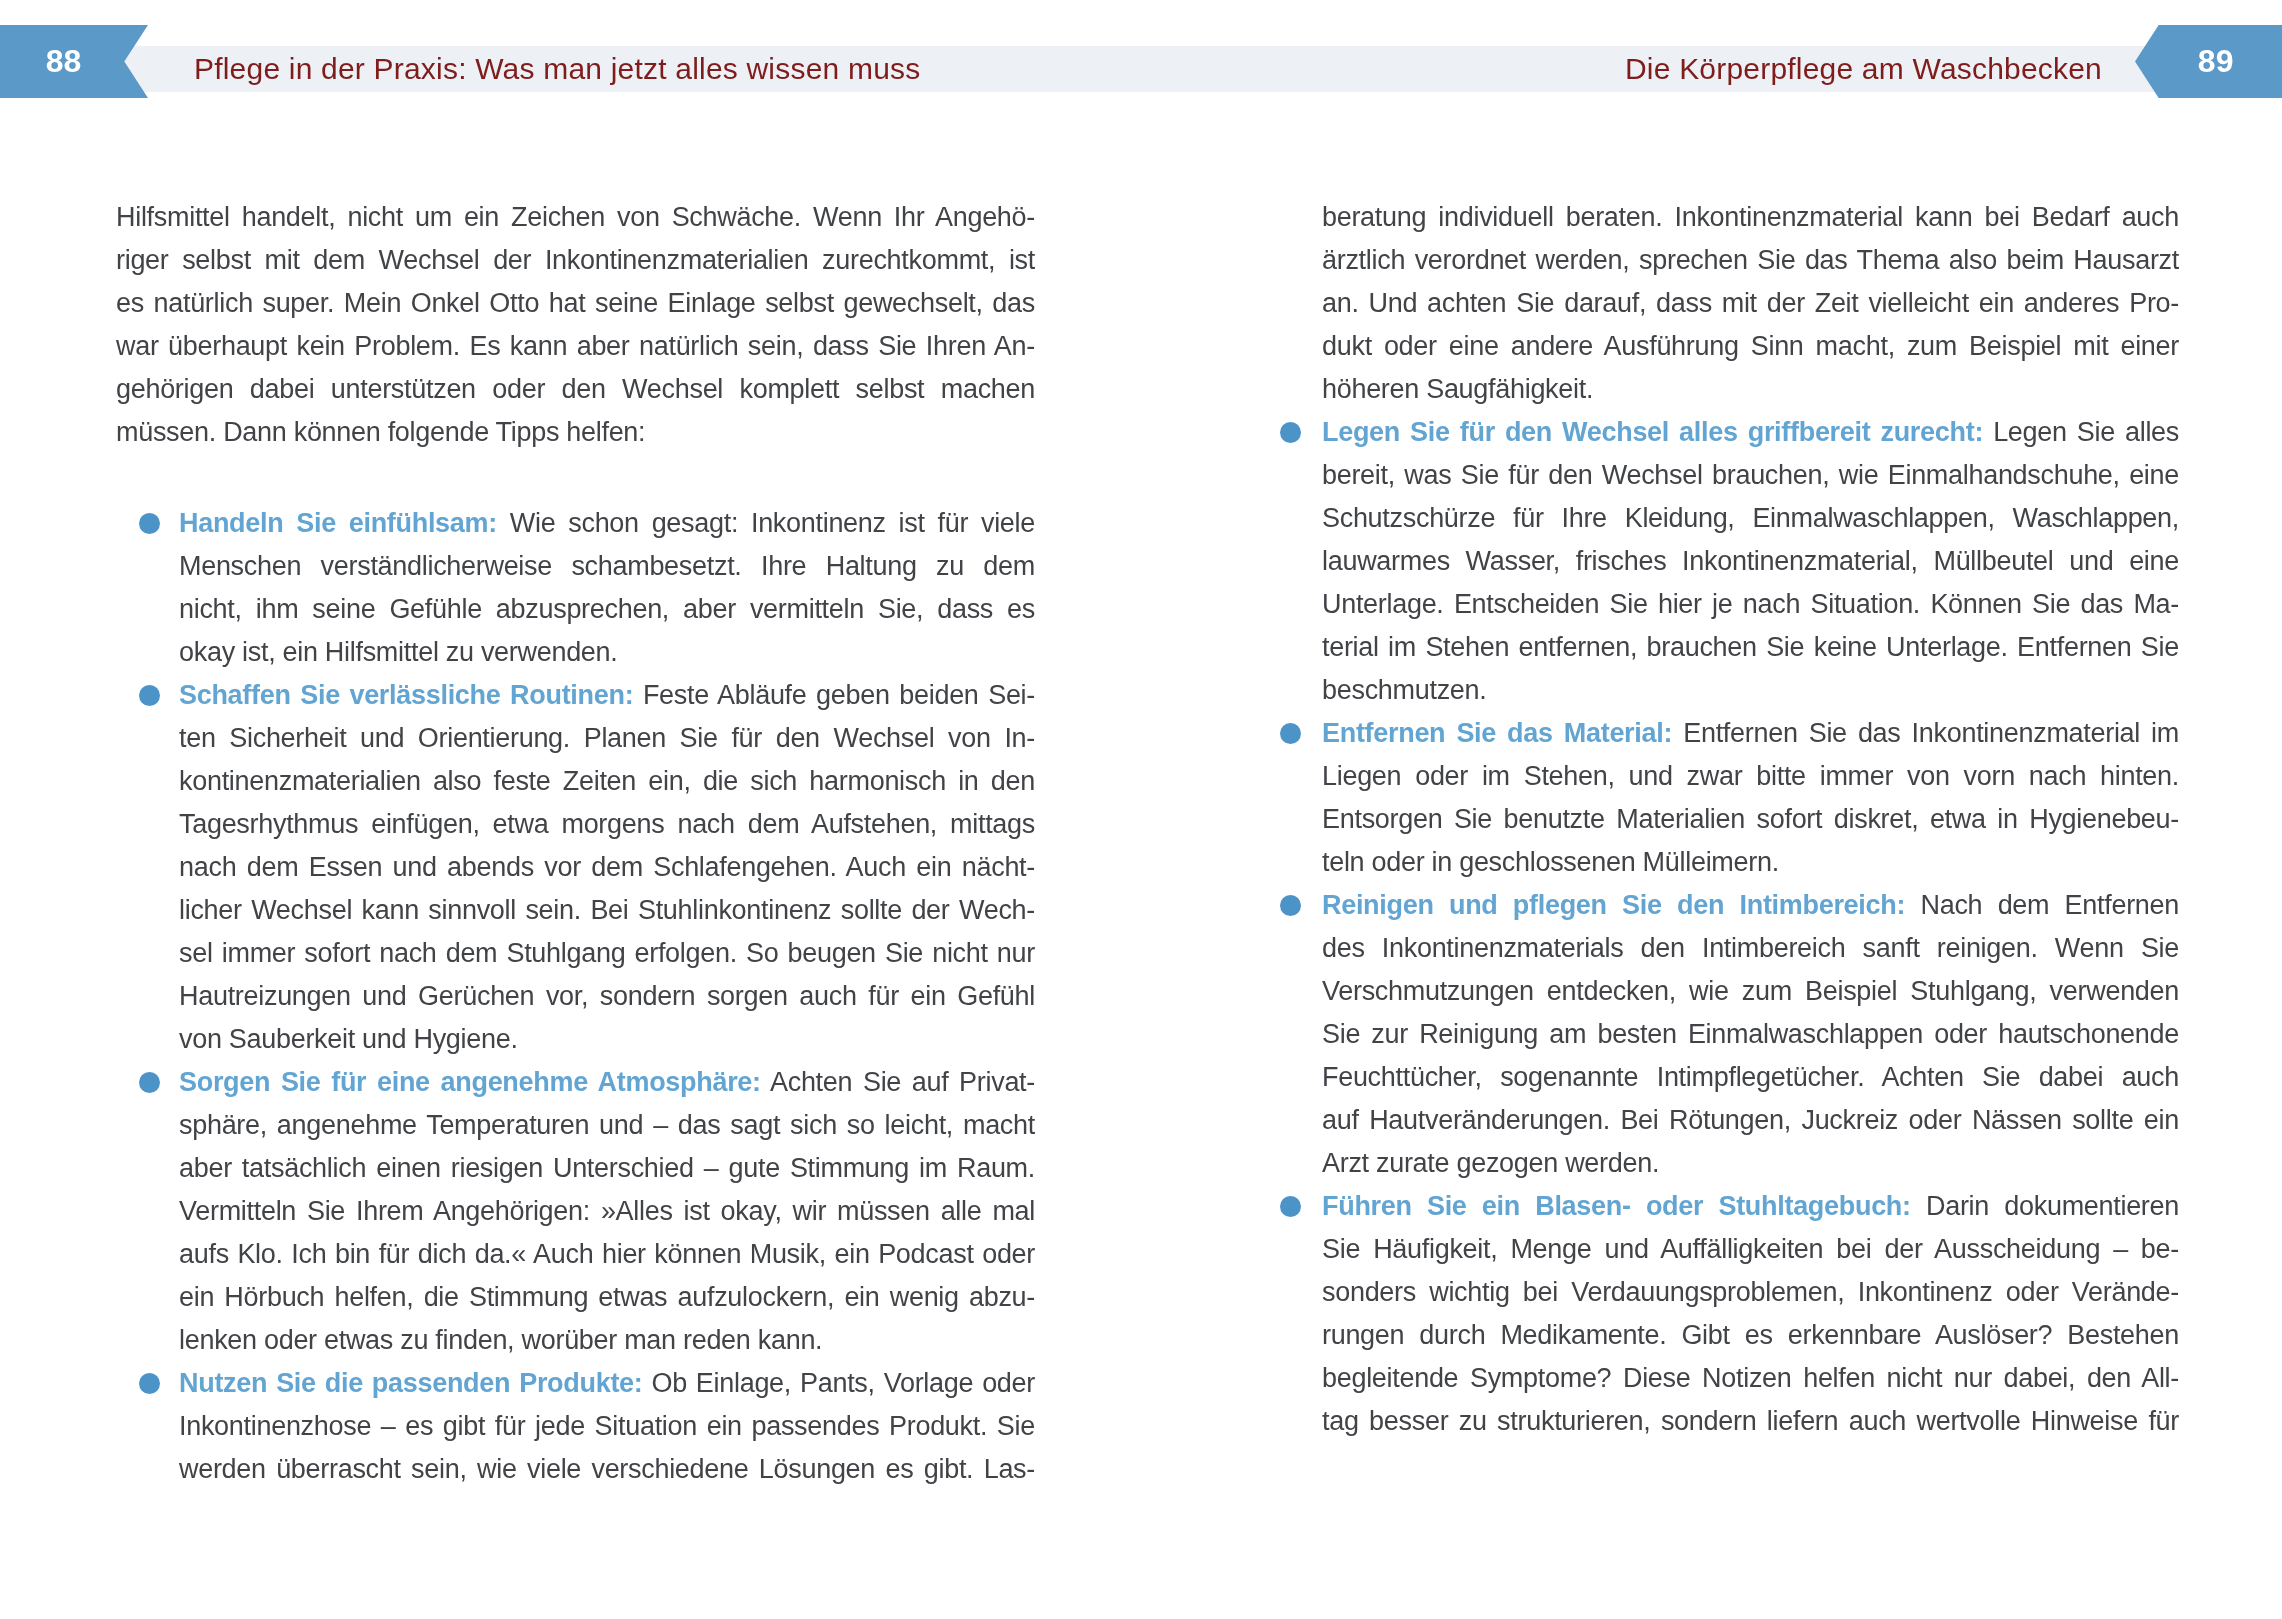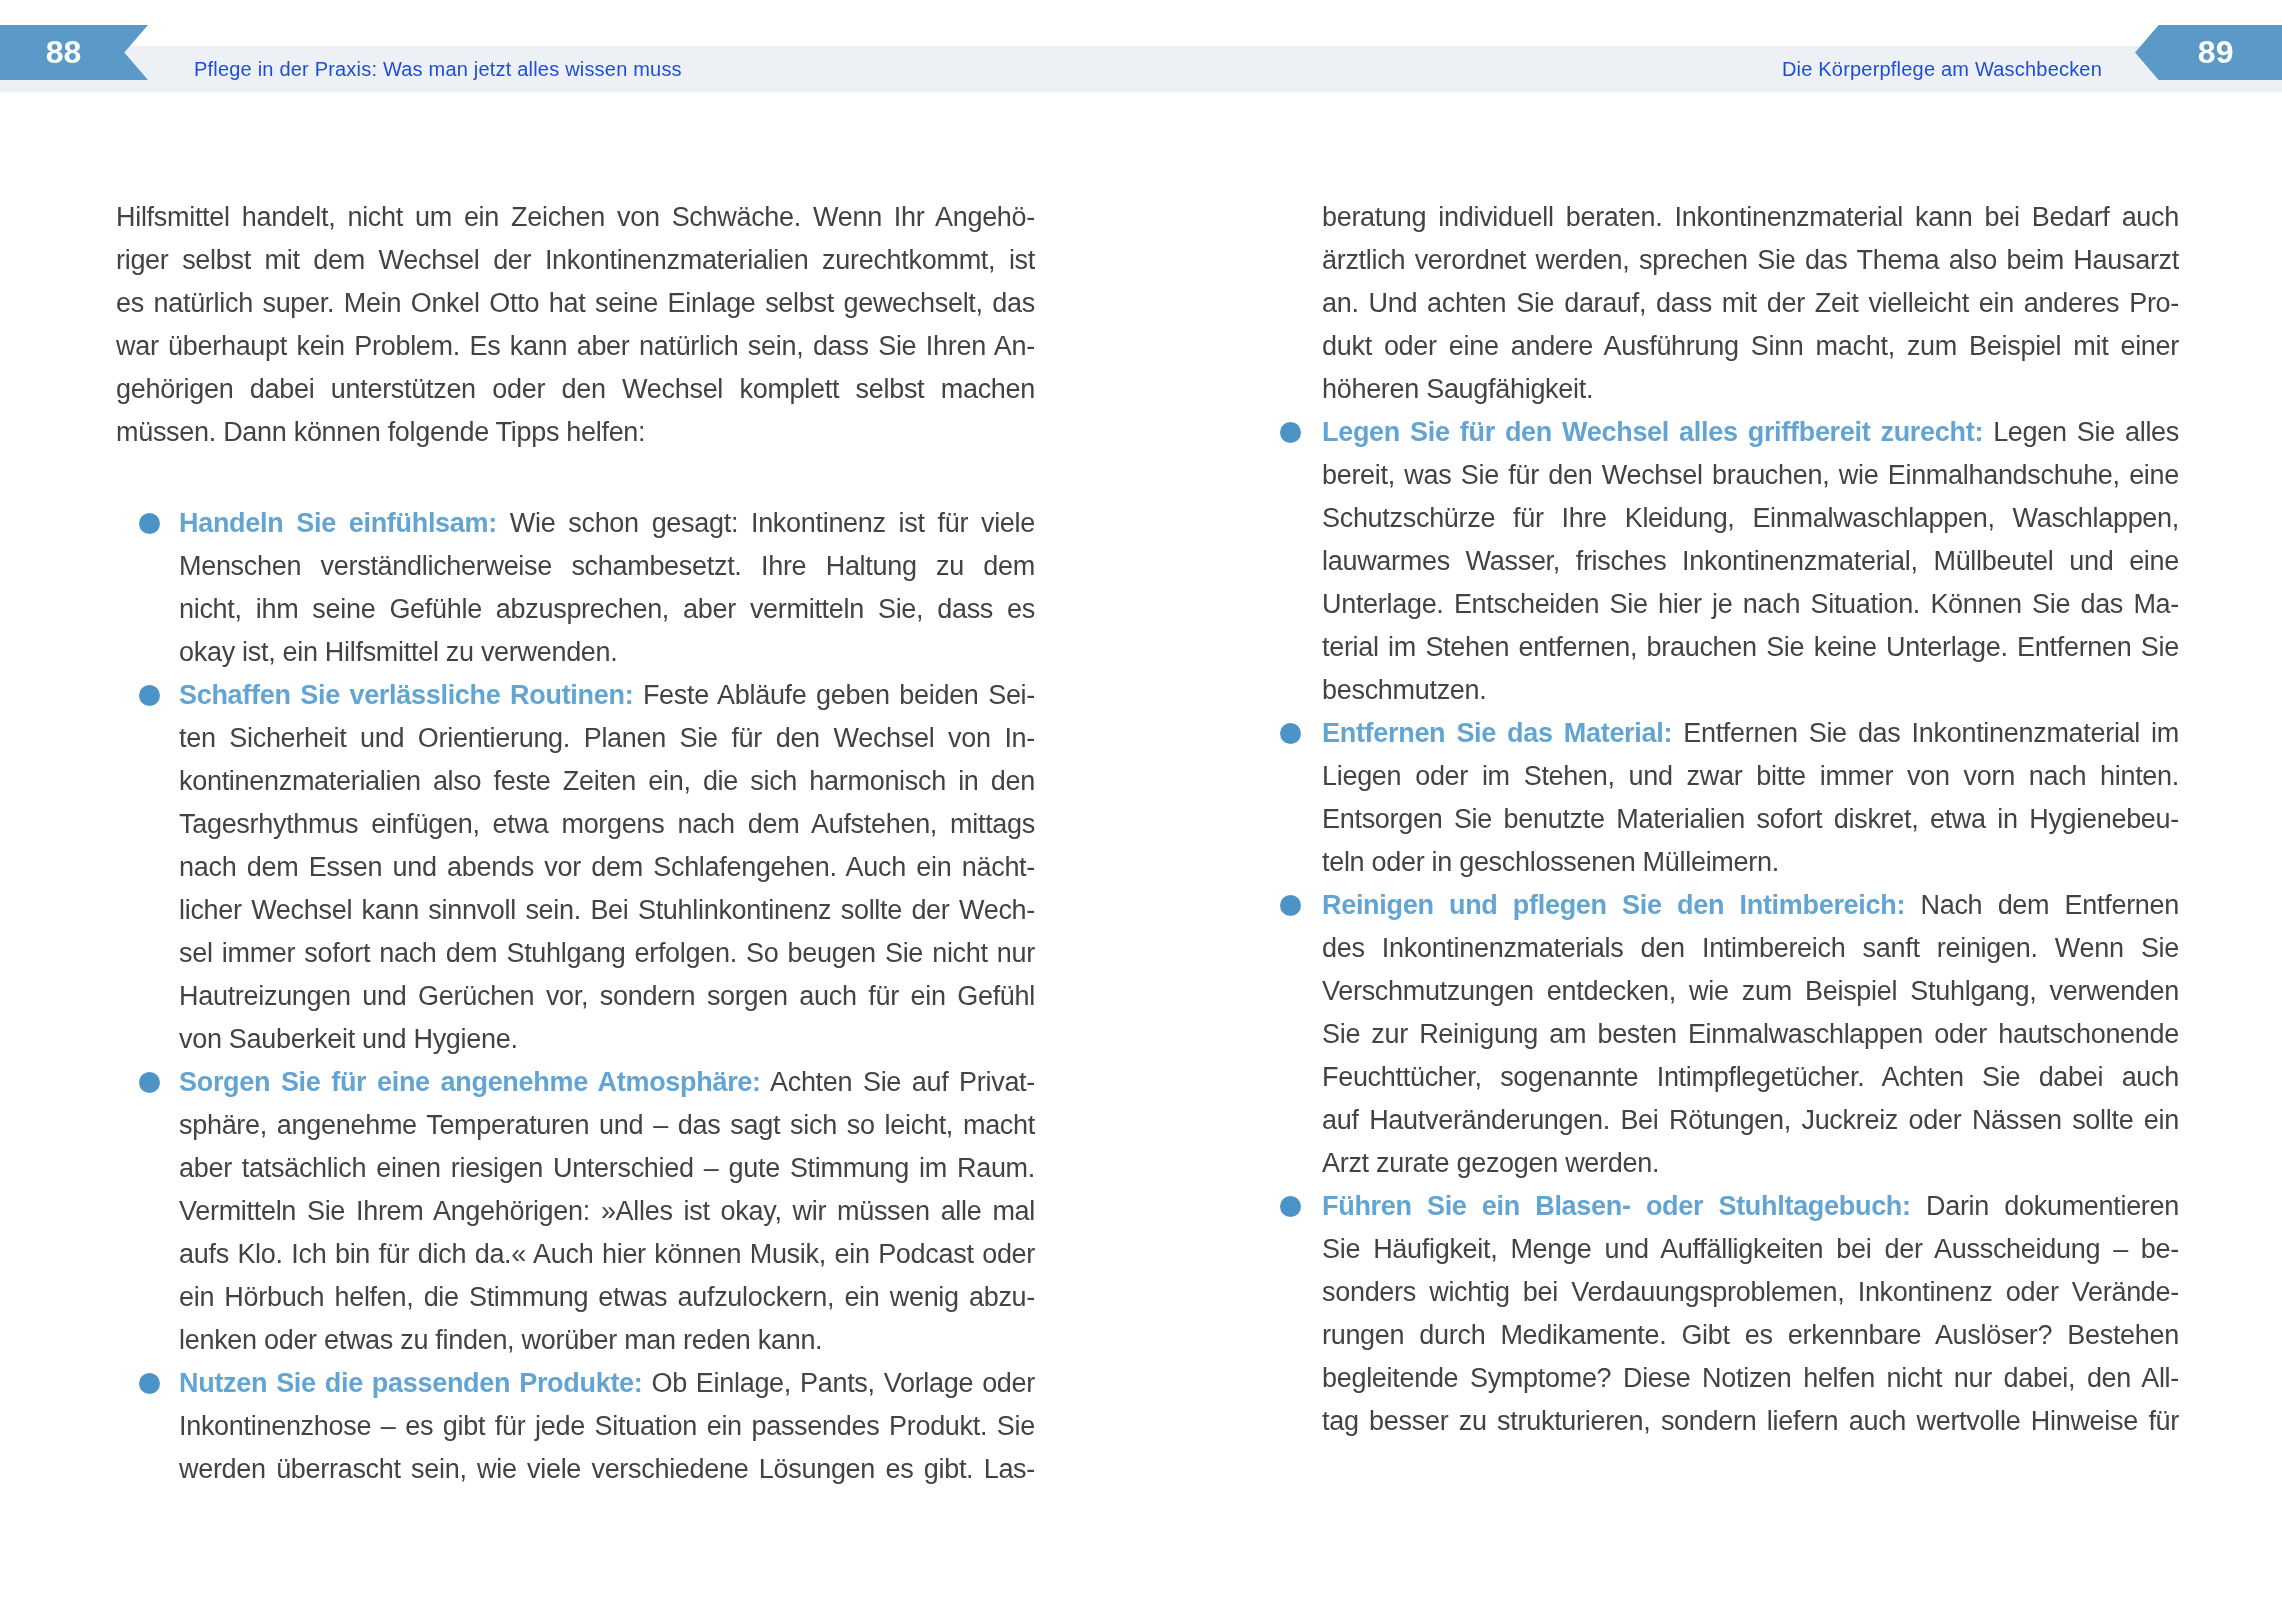--- a/index.html
+++ b/index.html
@@ -12,24 +12,24 @@
   }
 
   
   .band {
     position:absolute; top:46px; left:0; width:2283px; height:46px;
     background:#edf1f6;
     display:flex; align-items:center; justify-content:space-between;
     padding:0 181px 0 194px; box-sizing:border-box;
   }
   .band-title {
-    font-size:20px; color:#1d4ed8; letter-spacing:0.2px; white-space:nowrap;
+    font-size:30px; color:#7f1d1d; letter-spacing:0.2px; white-space:nowrap;
   }
   .flag {
-    position:absolute; top:25px; width:148px; height:55px;
+    position:absolute; top:25px; width:148px; height:73px;
     background:#5b99c9; color:#ffffff;
     font-size:32px; font-weight:700;
     display:flex; align-items:center; justify-content:center;
     box-sizing:border-box;
   }
   .flag-left  { left:0;  clip-path:polygon(0 0, 100% 0, 84% 50%, 100% 100%, 0 100%); padding-right:21px; }
   .flag-right { right:0; clip-path:polygon(16% 0, 100% 0, 100% 100%, 16% 100%, 0 50%); padding-left:13.3px; }
 
   
   .col { position:absolute; top:196px; }

